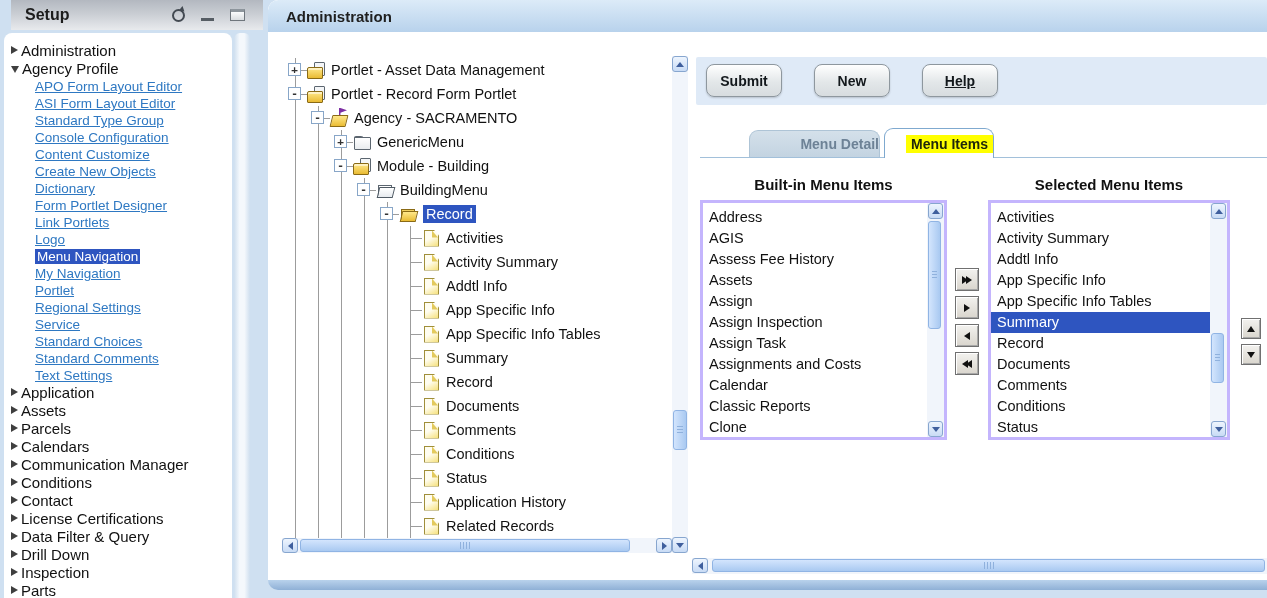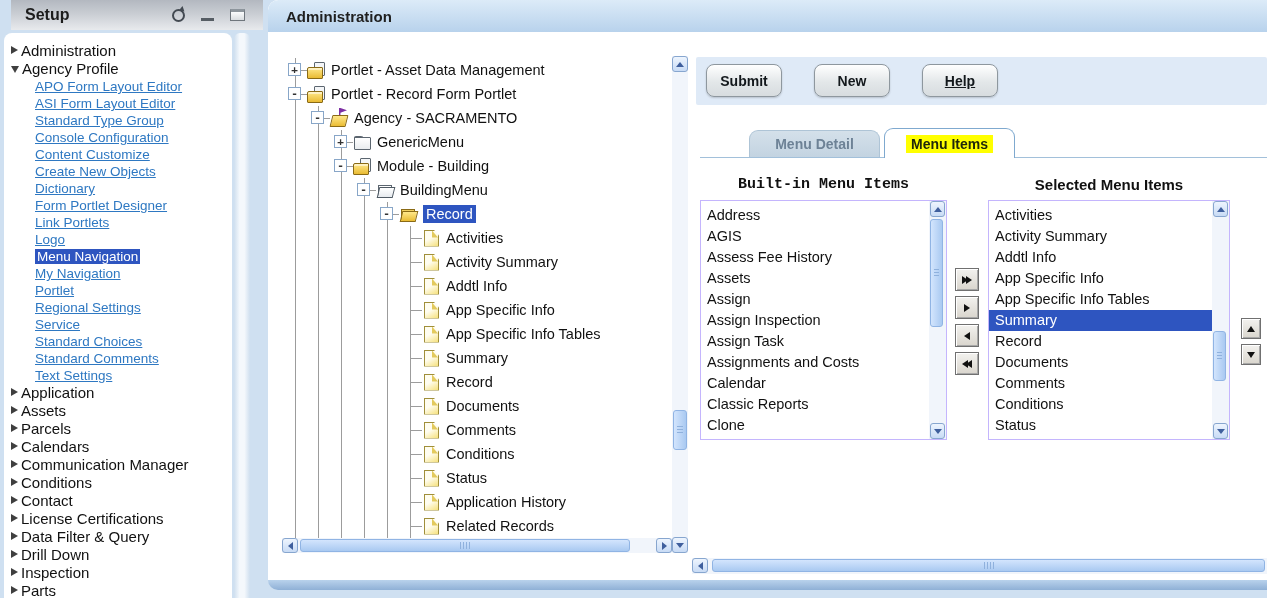--- a/index.html
+++ b/index.html
@@ -107,33 +107,33 @@
   
   .btnbar { position:absolute; left:428px; top:57px; width:571px; height:48px; background:#dfeaf7; border-radius:2px;
     display:flex; align-items:center; }
   .tb { position:absolute; top:7px; width:76px; height:33px; border:1px solid #8e979e; border-radius:8px;
     background:linear-gradient(#ffffff,#e3e7e9 55%,#d7dcdf); font-family:"Liberation Sans",sans-serif;
     font-size:14px; font-weight:bold; color:#13181c; cursor:pointer; box-shadow:0 1px 2px rgba(0,0,0,.18); }
   .tb-0 { left:10px; } .tb-1 { left:118px; } .tb-2 { left:226px;text-decoration:underline; }
 
   
   .tabs-line { position:absolute; left:432px; top:157px; right:0; border-top:1px solid #a2c0da; z-index:1; }
-  .tab { display:flex; align-items:center; justify-content:center; cursor:pointer; }
+  .tab { display:flex; align-items:center; justify-content:flex-end; cursor:pointer; }
   .tab-inactive { position:absolute; left:481px; top:130px; width:131px; height:27px; z-index:2;
     background:linear-gradient(#d4e0ea,#c3d3e1); border:1px solid #aec4d6; border-bottom:none;
     border-radius:9px 9px 0 0; font-size:14px; font-weight:bold; color:#6d8296; }
-  .tab-active { position:absolute; left:616px; top:128px; width:131px; height:30px; z-index:3;
+  .tab-active { position:absolute; left:616px; top:128px; width:110px; height:30px; z-index:3;
     background:#fff; border:1px solid #7fa9cf; border-bottom:none; border-radius:9px 9px 0 0; }
   .tab-active .hl { background:#ffff00; color:#20270a; font-size:14px; font-weight:bold; padding:1px 5px; }
 
   
   .list-header { position:absolute; top:176px; text-align:center; font-size:15px; font-weight:bold; color:#111; }
-  .lh-left { left:432px; width:247px;font-family:Liberation Mono, monospace; }
+  .lh-left { left:432px; width:247px; }
   .lh-right { left:720px; width:242px; }
-  .listbox { position:absolute; top:200px; height:240px; border:1px solid #c4b5fd; background:#fff; display:flex; }
+  .listbox { position:absolute; top:200px; height:240px; border:3px solid #c4b5fd; background:#fff; display:flex; }
   .lb-left { left:432px; width:247px; }
   .lb-right { left:720px; width:242px; }
   .list-items { flex:1; padding-top:4px; overflow:hidden; }
   .li-item { height:21px; line-height:21px; padding-left:6px; font-size:14.5px; color:#111;
     white-space:nowrap; overflow:hidden; cursor:default; }
   .li-item.sel { background:#2e55c0; color:#fff; }
   .lb-scroll { position:relative; width:17px; flex:none; background:#f1f5fb; }
   .lb-scroll .xpbtn { width:15px; height:16px; left:1px; }
   .lb-scroll .vthumb { left:1px; width:13px; }
 

